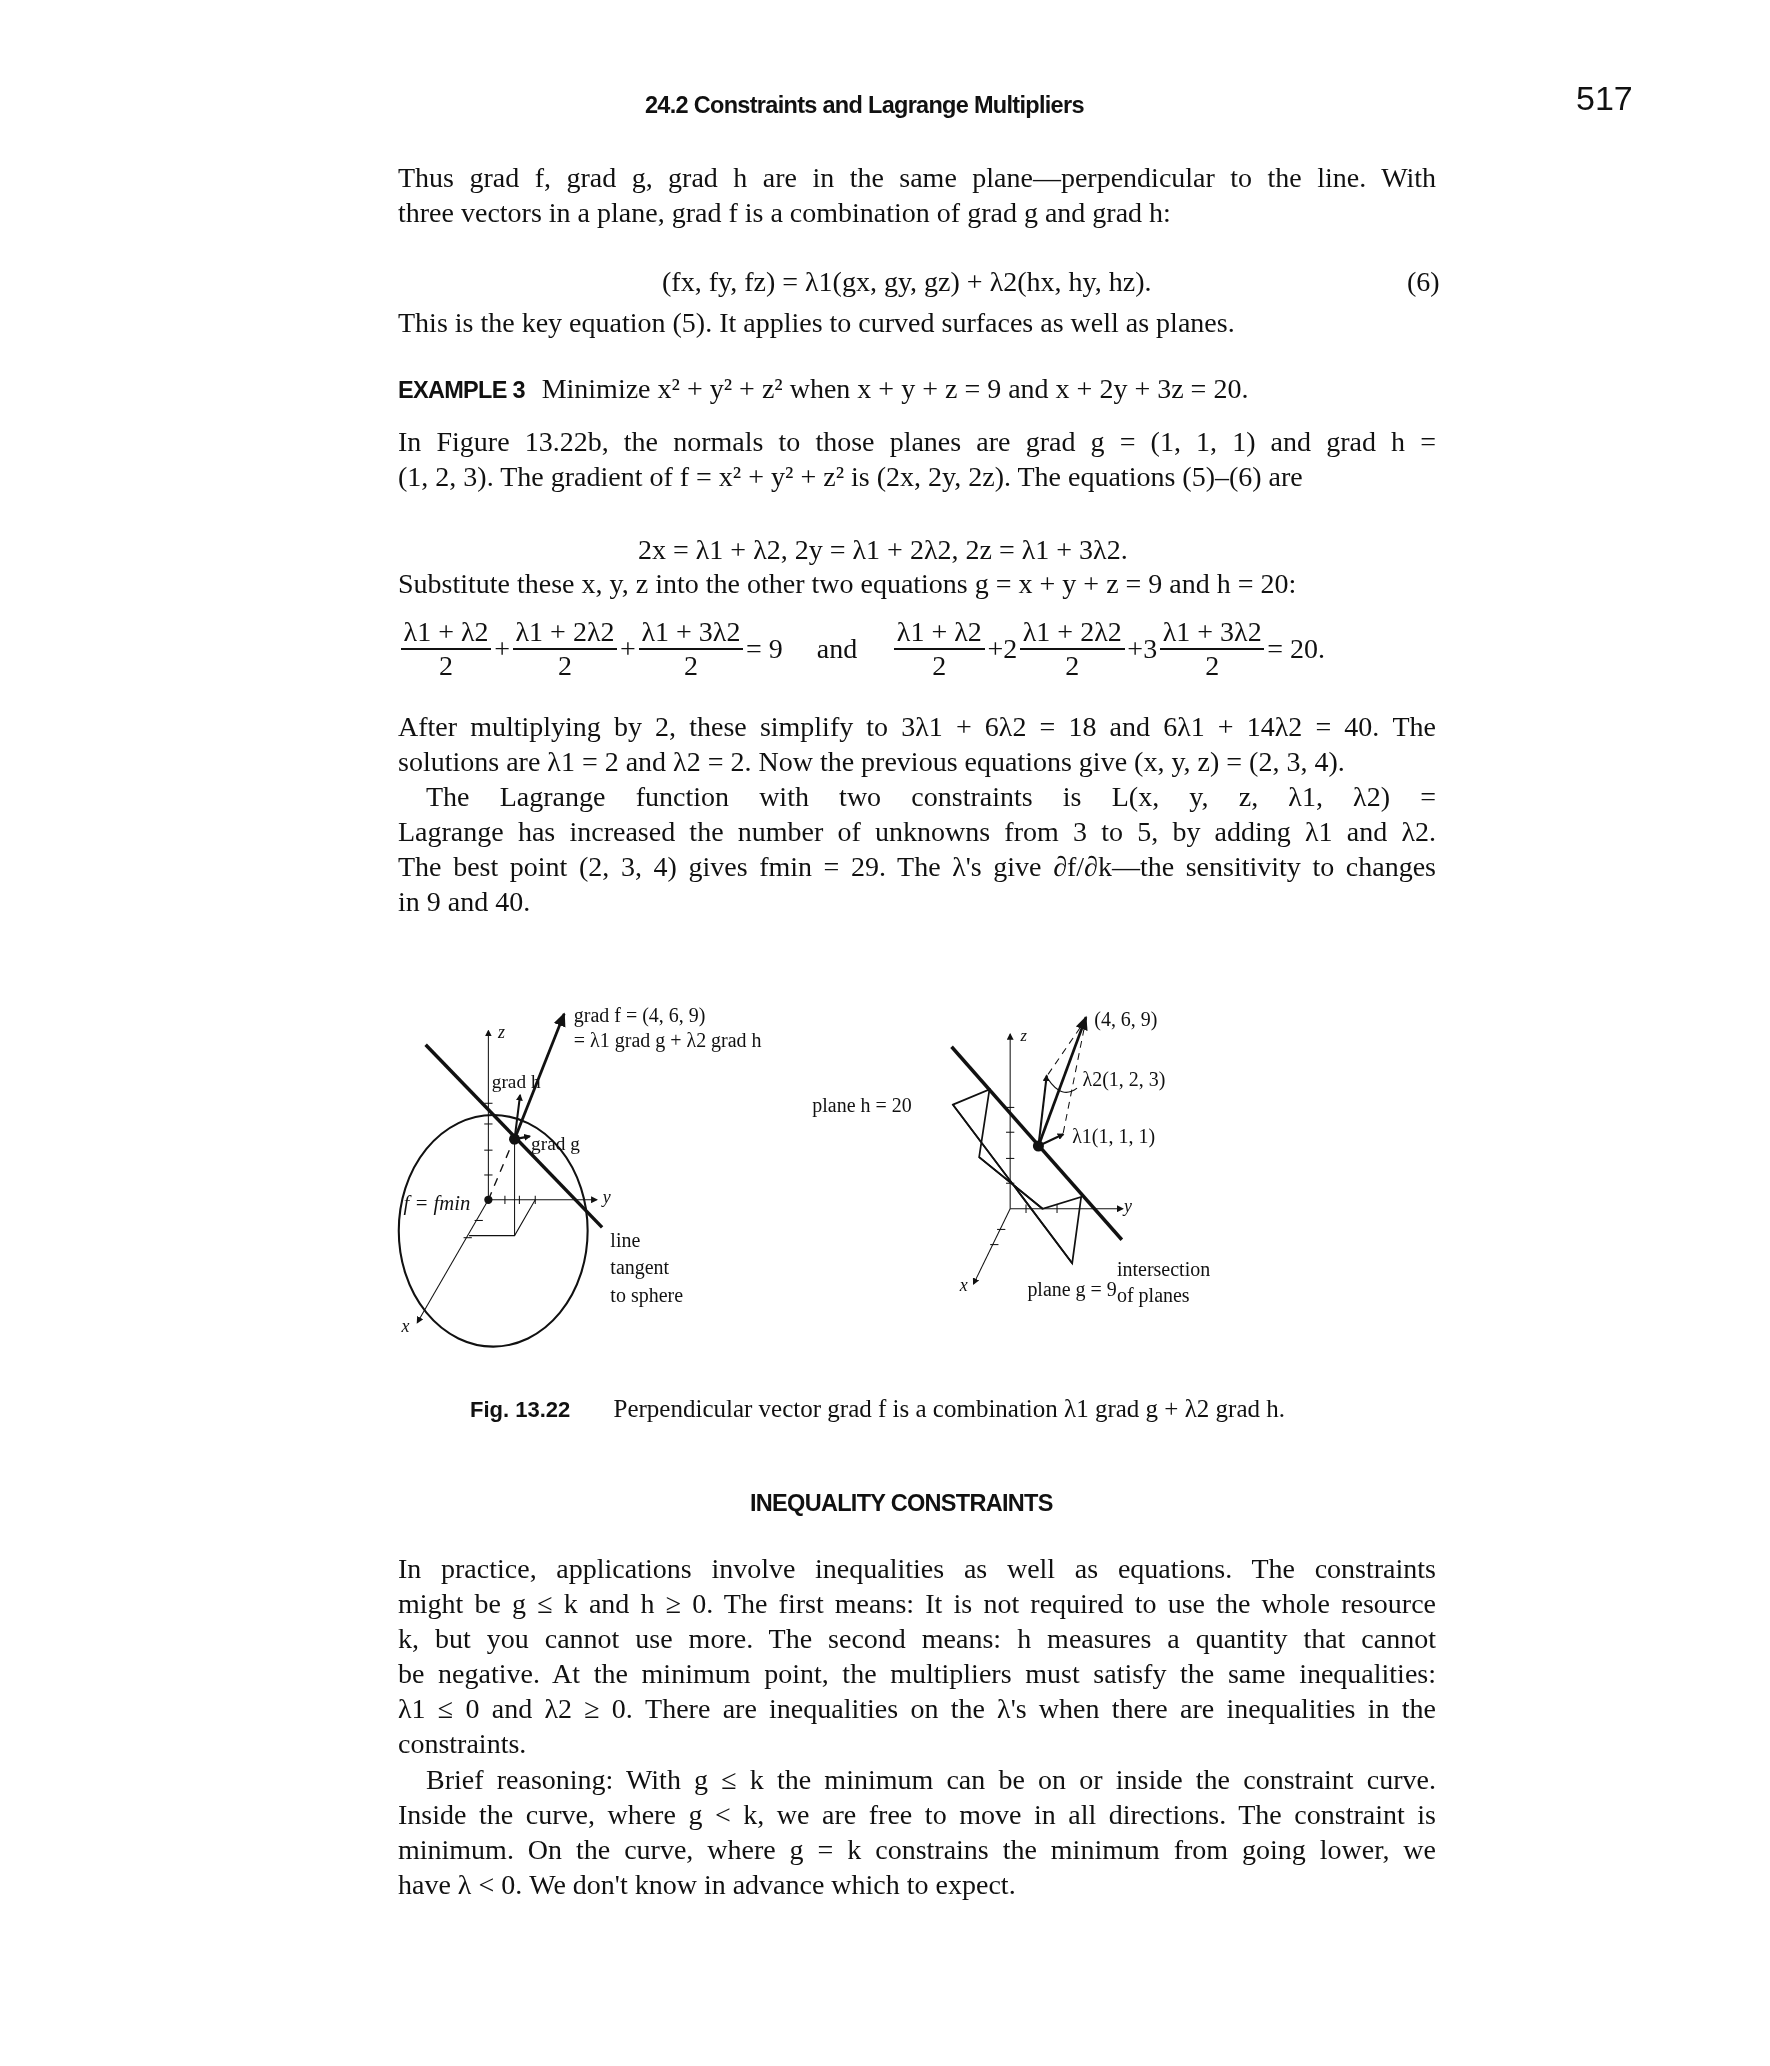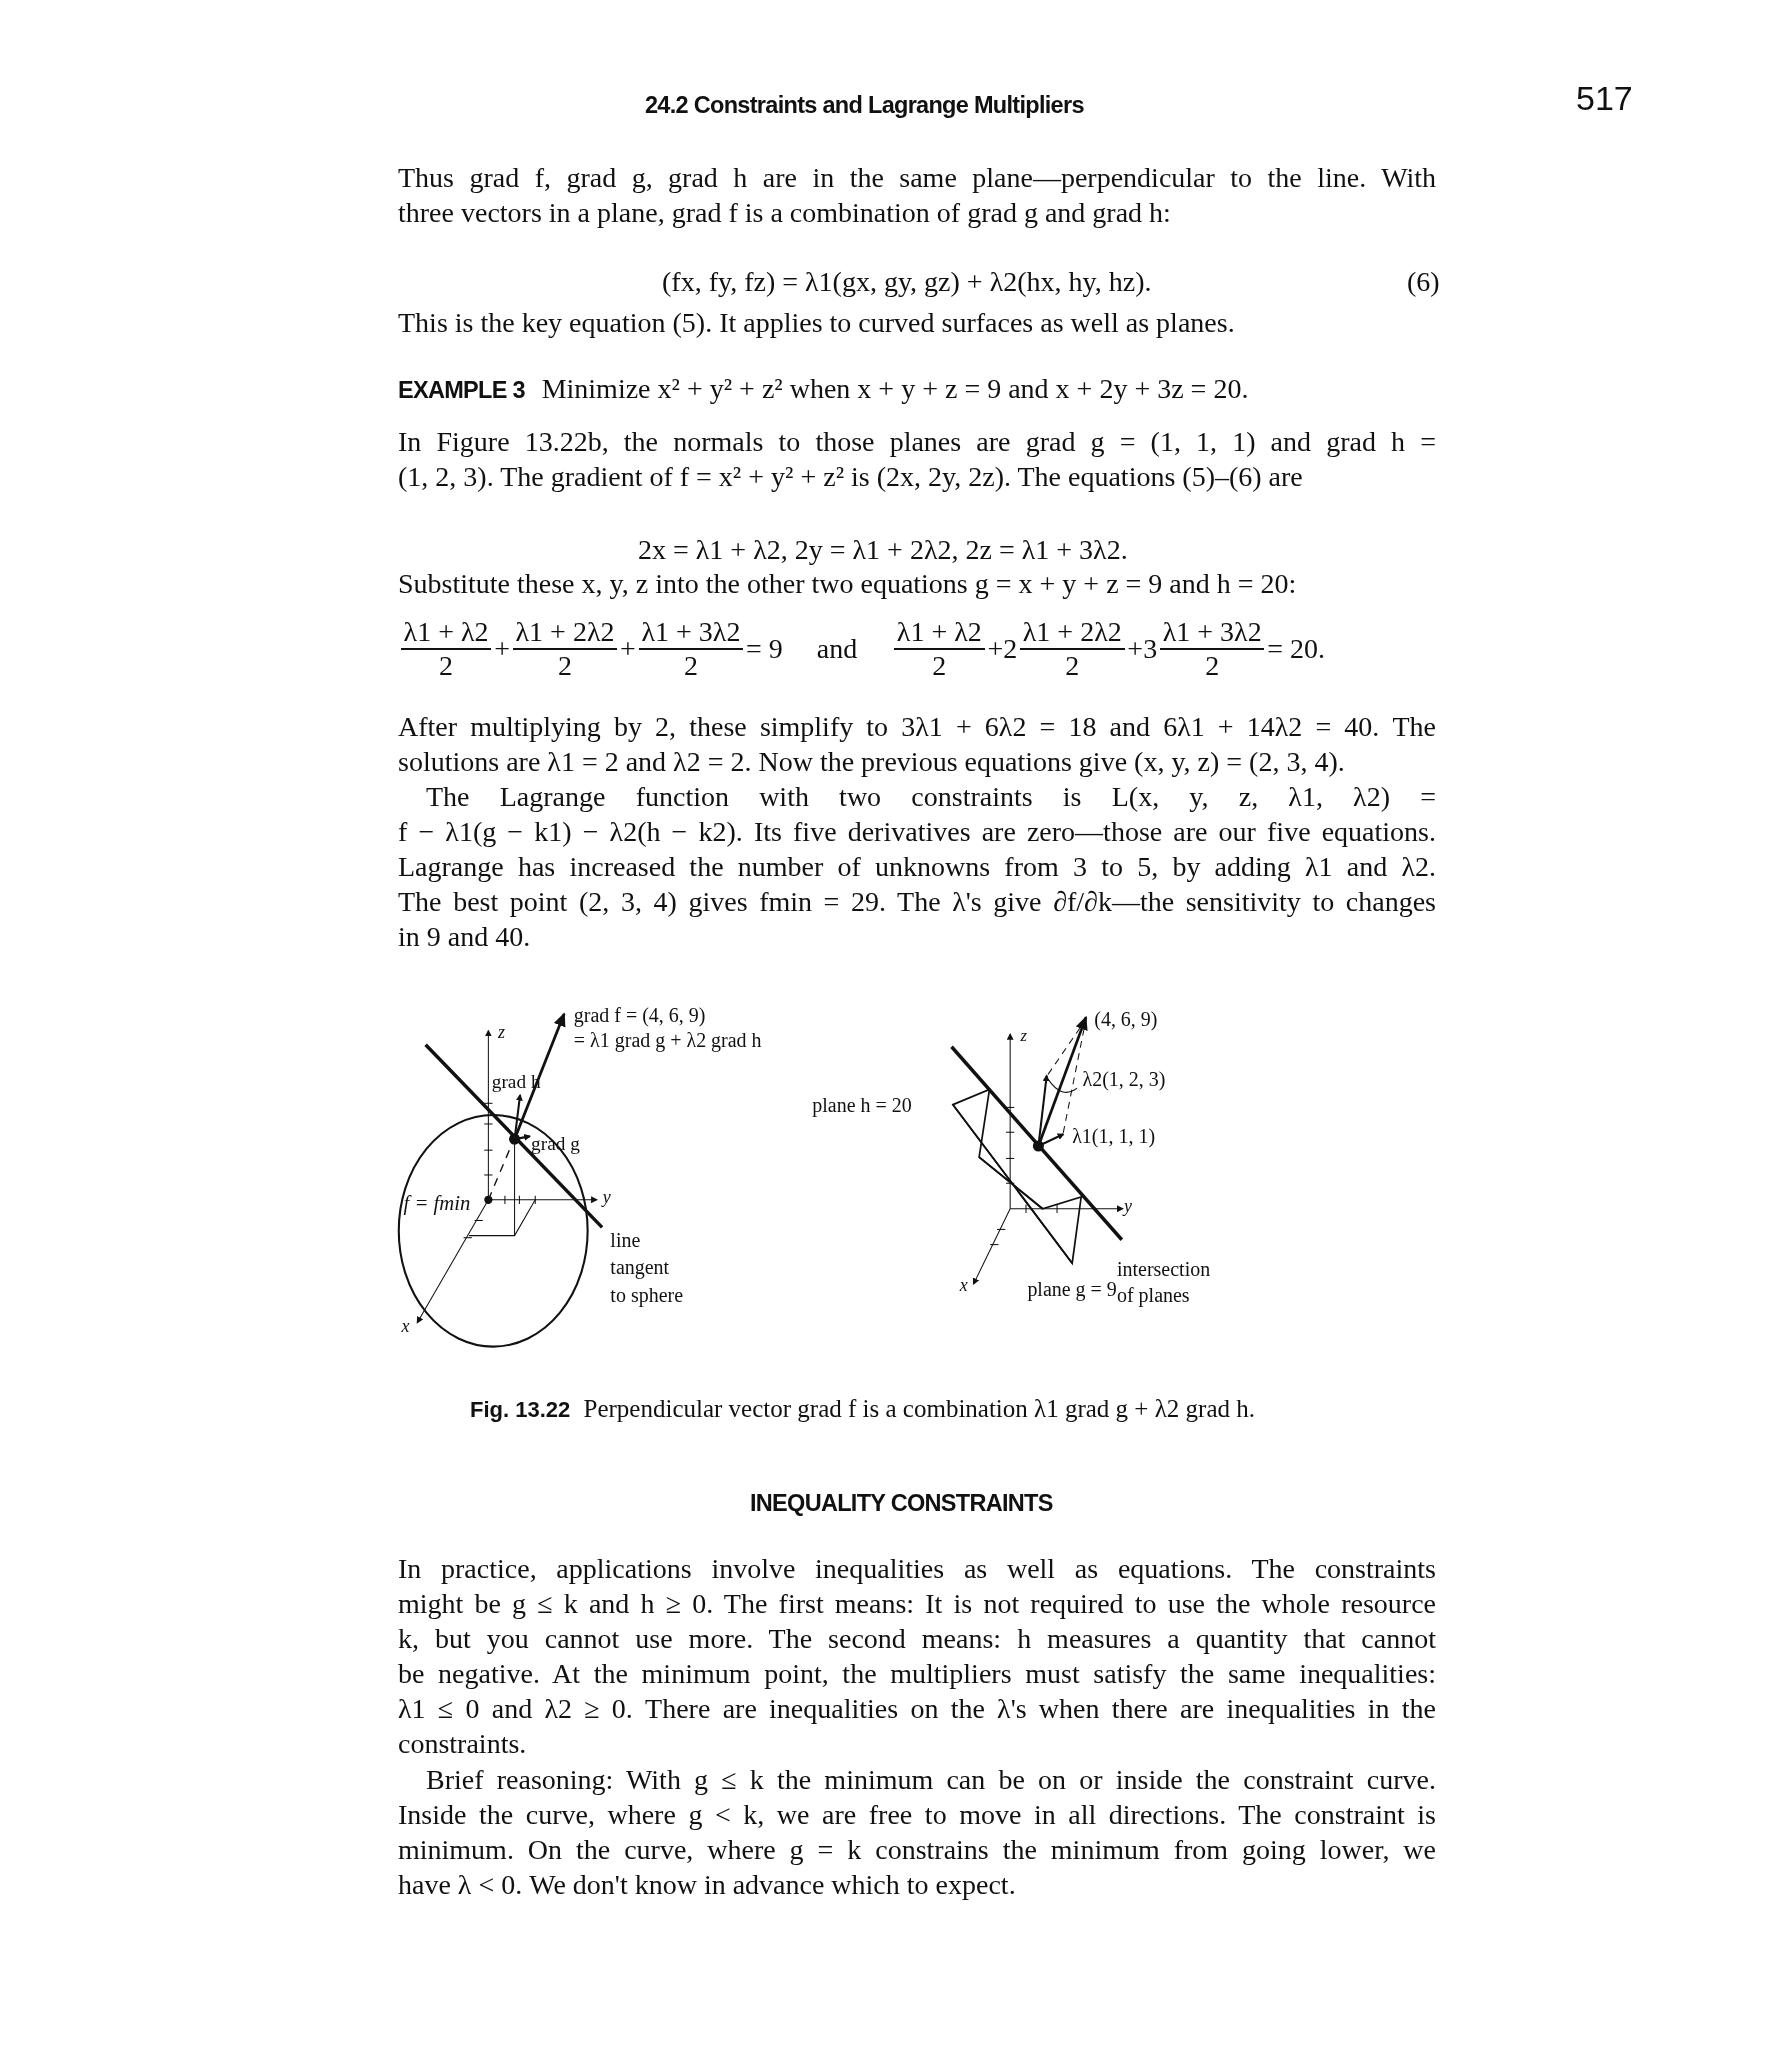--- a/index.html
+++ b/index.html
@@ -84,21 +84,20 @@
       <span class="num">λ1 + 3λ2</span>
       <span class="den">2</span>
     </span>
   <span>= 20.</span>
 </div>
 
 <div class="abs p" style="top:709px;">
   <span class="l just">After multiplying by 2, these simplify to 3λ1 + 6λ2 = 18 and 6λ1 + 14λ2 = 40. The</span>
   <span class="l">solutions are λ1 = 2 and λ2 = 2. Now the previous equations give (x, y, z) = (2, 3, 4).</span>
   <span class="l just" style="padding-left:28px;">The Lagrange function with two constraints is L(x, y, z, λ1, λ2) =</span>
-  <span class="l just">f − λ1(g − k1) − λ2(h − k2). Its five derivatives are zero—those are our five equations.</span>
   <span class="l just">Lagrange has increased the number of unknowns from 3 to 5, by adding λ1 and λ2.</span>
   <span class="l just">The best point (2, 3, 4) gives fmin = 29. The λ's give ∂f/∂k—the sensitivity to changes</span>
   <span class="l">in 9 and 40.</span>
 </div>
 
 <svg class="abs" style="left:386px;top:993px;" width="1076" height="386" viewBox="0 0 1560 560">
   <defs>
     <marker id="ah" markerWidth="10" markerHeight="10" refX="8" refY="5" orient="auto" markerUnits="userSpaceOnUse">
       <path d="M0,0 L10,5 L0,10 z" fill="#111"></path>
     </marker>
@@ -178,21 +177,21 @@
     <text x="305" y="218" font-size="29">λ1(1, 1, 1)</text>
     <text x="-72" y="173" font-size="29">plane h = 20</text>
     <text x="240" y="440" font-size="29">plane g = 9</text>
     <text x="370" y="410" font-size="29">intersection</text>
     <text x="370" y="448" font-size="29">of planes</text>
   </g>
 </svg>
 
 <div class="abs cap" style="left:470px;top:1395px;">
   <span class="capfig">Fig. 13.22</span>
-  <span style="margin-left:7px;">Perpendicular vector grad f is a combination λ1 grad g + λ2 grad h.</span>
+  <span style="margin-left:37px;">Perpendicular vector grad f is a combination λ1 grad g + λ2 grad h.</span>
 </div>
 
 <div class="abs sec" style="left:750px;top:1490px;">INEQUALITY CONSTRAINTS</div>
 
 <div class="abs p" style="top:1551px;">
   <span class="l just">In practice, applications involve inequalities as well as equations. The constraints</span>
   <span class="l just">might be g ≤ k and h ≥ 0. The first means: It is not required to use the whole resource</span>
   <span class="l just">k, but you cannot use more. The second means: h measures a quantity that cannot</span>
   <span class="l just">be negative. At the minimum point, the multipliers must satisfy the same inequalities:</span>
   <span class="l just">λ1 ≤ 0 and λ2 ≥ 0. There are inequalities on the λ's when there are inequalities in the</span>

